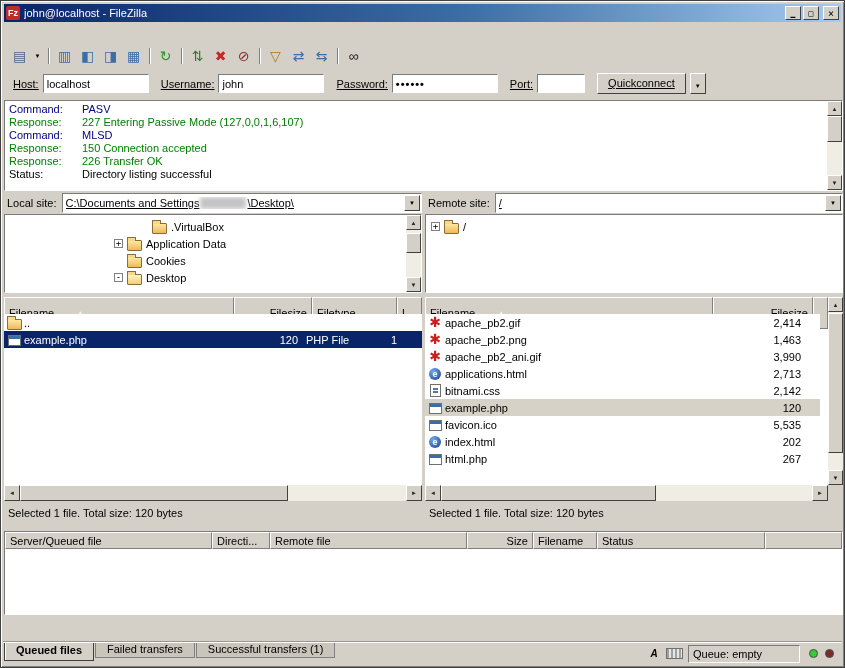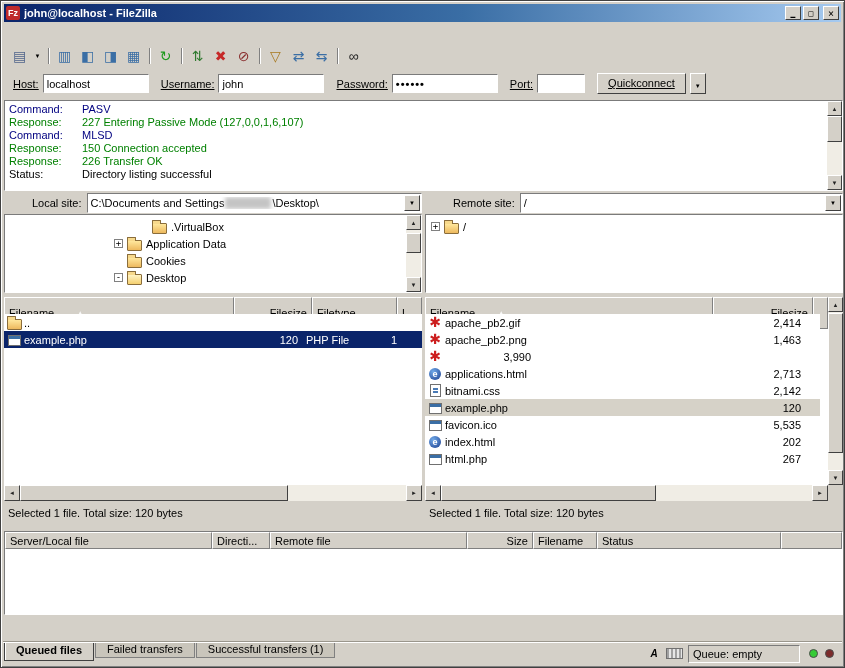--- a/index.html
+++ b/index.html
@@ -10,21 +10,21 @@
     border:1px solid #404040;
     box-shadow: inset 1px 1px 0 #ffffff, inset -1px -1px 0 #808080;
     overflow:hidden;
   }
   
   .titlebar { position:absolute; left:3px; top:3px; right:3px; height:18px;
     background:linear-gradient(90deg,#0a246a 0%, #3a6ea5 55%, #a6caf0 100%);
     display:flex; align-items:center; padding:0 2px; }
   .fz-icon { width:14px; height:14px; background:#bf2b2b; color:#fff; font-weight:bold;
     font-size:9px; display:flex; align-items:center; justify-content:center; border-radius:2px; margin-right:4px; }
-  .title-text { flex:1; color:#fff; font-weight:bold; white-space:nowrap; overflow:hidden; }
+  .title-text { flex:1; color:#fff; font-weight:normal; white-space:nowrap; overflow:hidden; }
   .winbtns { display:flex; gap:2px; }
   .winbtn { width:16px; height:14px; background:#d4d0c8; border:1px solid;
     border-color:#fff #404040 #404040 #fff; display:flex; align-items:center; justify-content:center;
     font-size:8px; font-family:"DejaVu Sans Mono", monospace; color:#000; }
   .winbtn.closebtn { margin-left:2px; font-size:10px; }
   
   .menubar { position:absolute; left:3px; top:22px; right:3px; height:19px; display:flex; align-items:center; padding-left:2px; }
   .menu-item { padding:3px 8px; white-space:nowrap; }
   
   .toolbar { position:absolute; left:3px; top:41px; right:3px; height:27px; display:flex; align-items:center; padding-left:4px; }
@@ -63,25 +63,25 @@
   .sb-btn.down { bottom:0; } .sb-btn.down::before { content:"▼"; }
   .hsb .sb-btn { top:0; width:16px; height:16px; }
   .sb-btn.left { left:0; } .sb-btn.left::before { content:"◄"; }
   .sb-btn.right { right:0; } .sb-btn.right::before { content:"►"; }
   .sb-thumb { position:absolute; background:#d4d0c8; border:1px solid; border-color:#fff #404040 #404040 #fff; }
   .vsb .sb-thumb { left:0; width:15px; } .hsb .sb-thumb { top:0; height:16px; }
   #log .vsb { right:0; top:0; bottom:0; }
   
   .site-row { position:absolute; top:192px; height:20px; display:flex; align-items:center; }
   #local-site { left:3px; width:418px; } #remote-site { left:424px; width:418px; }
-  .site-label { padding-left:3px; flex:none; white-space:nowrap;margin-left:25px; }
+  .site-label { padding-left:3px; flex:none; white-space:nowrap; }
   .combo { position:relative; flex:1; height:20px; background:#fff; border:1px solid;
     border-color:#7b7b7b #fff #fff #7b7b7b; margin-left:5px; display:flex; align-items:center;
     padding:0 19px 0 3px; overflow:hidden; }
-  .combo-text { display:flex; align-items:center; white-space:nowrap; overflow:hidden; }
+  .combo-text { display:flex; align-items:center; white-space:nowrap; overflow:hidden;text-decoration:underline; }
   .combo-btn { position:absolute; right:1px; top:1px; bottom:1px; width:16px; background:#d4d0c8;
     border:1px solid; border-color:#fff #404040 #404040 #fff; display:flex; align-items:center; justify-content:center; }
   .combo-btn::before { content:"▼"; font-size:6px; }
   .redacted { display:inline-block; width:46px; height:12px; background:#c4c4c4; filter:blur(2px); margin:0 1px; }
   
   .tree { position:absolute; top:213px; width:418px; height:79px; background:#fff;
     border:1px solid; border-color:#7b7b7b #fff #fff #7b7b7b; overflow:hidden; }
   #local-tree { left:3px; } #remote-tree { left:424px; }
   .tree-rows { position:absolute; left:1px; top:1px; bottom:1px; right:1px; padding-top:2px; overflow:hidden; }
   #local-tree .tree-rows { right:16px; }
@@ -146,21 +146,21 @@
   #local-status { left:3px; width:418px; } #remote-status { left:424px; width:418px; }
   
   #queue { position:absolute; left:3px; top:530px; width:839px; height:84px; background:#fff;
     border:1px solid; border-color:#7b7b7b #fff #fff #7b7b7b; }
   .q-hdr { position:absolute; top:0; left:0; right:0; height:17px; display:flex; background:#d4d0c8; }
   #queue .hcell:nth-of-type(1){ width:207px; }
   #queue .hcell:nth-of-type(2){ width:58px; }
   #queue .hcell:nth-of-type(3){ width:197px; }
   #queue .hcell:nth-of-type(4){ width:66px; justify-content:flex-end; }
   #queue .hcell:nth-of-type(5){ width:64px; }
-  #queue .hcell:nth-of-type(6){ width:184px; }
+  #queue .hcell:nth-of-type(6){ width:168px; }
   .q-body { position:absolute; top:17px; left:1px; right:1px; bottom:1px; background:#fff; }
   
   #tabs { position:absolute; left:3px; top:616px; height:22px; display:flex; align-items:flex-start; gap:1px; }
   .tab { padding:0 11px; height:17px; line-height:16px; background:#c9c5bb; border:1px solid #808080;
     border-top:none; white-space:nowrap;margin-top:24px; }
   .tab.active { font-weight:bold; height:20px; line-height:18px; background:#d4d0c8; border-color:#404040;
     border-top:none; box-shadow:inset 1px 0 0 #fff; }
   
   #bottombar { position:absolute; left:2px; right:2px; bottom:2px; height:24px; border-top:1px solid #9a968c;
     box-shadow:inset 0 1px 0 #fff; display:flex; align-items:center; justify-content:flex-end;
@@ -430,20 +430,21 @@
           <span class="c-icon">
             <span class="ic ic-image"></span>
           </span>
           <span class="c-name">apache_pb2.png</span>
           <span class="c-size">1,463</span>
         </div>
         <div class="f-row">
           <span class="c-icon">
             <span class="ic ic-image"></span>
           </span>
+          <span class="c-name">apache_pb2_ani.gif</span>
           <span class="c-size">3,990</span>
         </div>
         <div class="f-row">
           <span class="c-icon">
             <span class="ic ic-html"></span>
           </span>
           <span class="c-name">applications.html</span>
           <span class="c-size">2,713</span>
         </div>
         <div class="f-row">
@@ -495,21 +496,21 @@
     <div class="sb-corner"></div>
   </div>
 
   <div class="pane-status" id="local-status">Selected 1 file. Total size: 120 bytes</div>
   <div class="pane-status" id="remote-status">Selected 1 file. Total size: 120 bytes</div>
 
   <div id="queue">
     <div class="q-hdr">
 
     <span class="hcell">
-          <span class="hlabel">Server/Local file</span>
+          <span class="hlabel">Server/Queued file</span>
         </span>
         <span class="hcell">
           <span class="hlabel">Directi...</span>
         </span>
         <span class="hcell">
           <span class="hlabel">Remote file</span>
         </span>
         <span class="hcell">
           <span class="hlabel">Size</span>
         </span>

